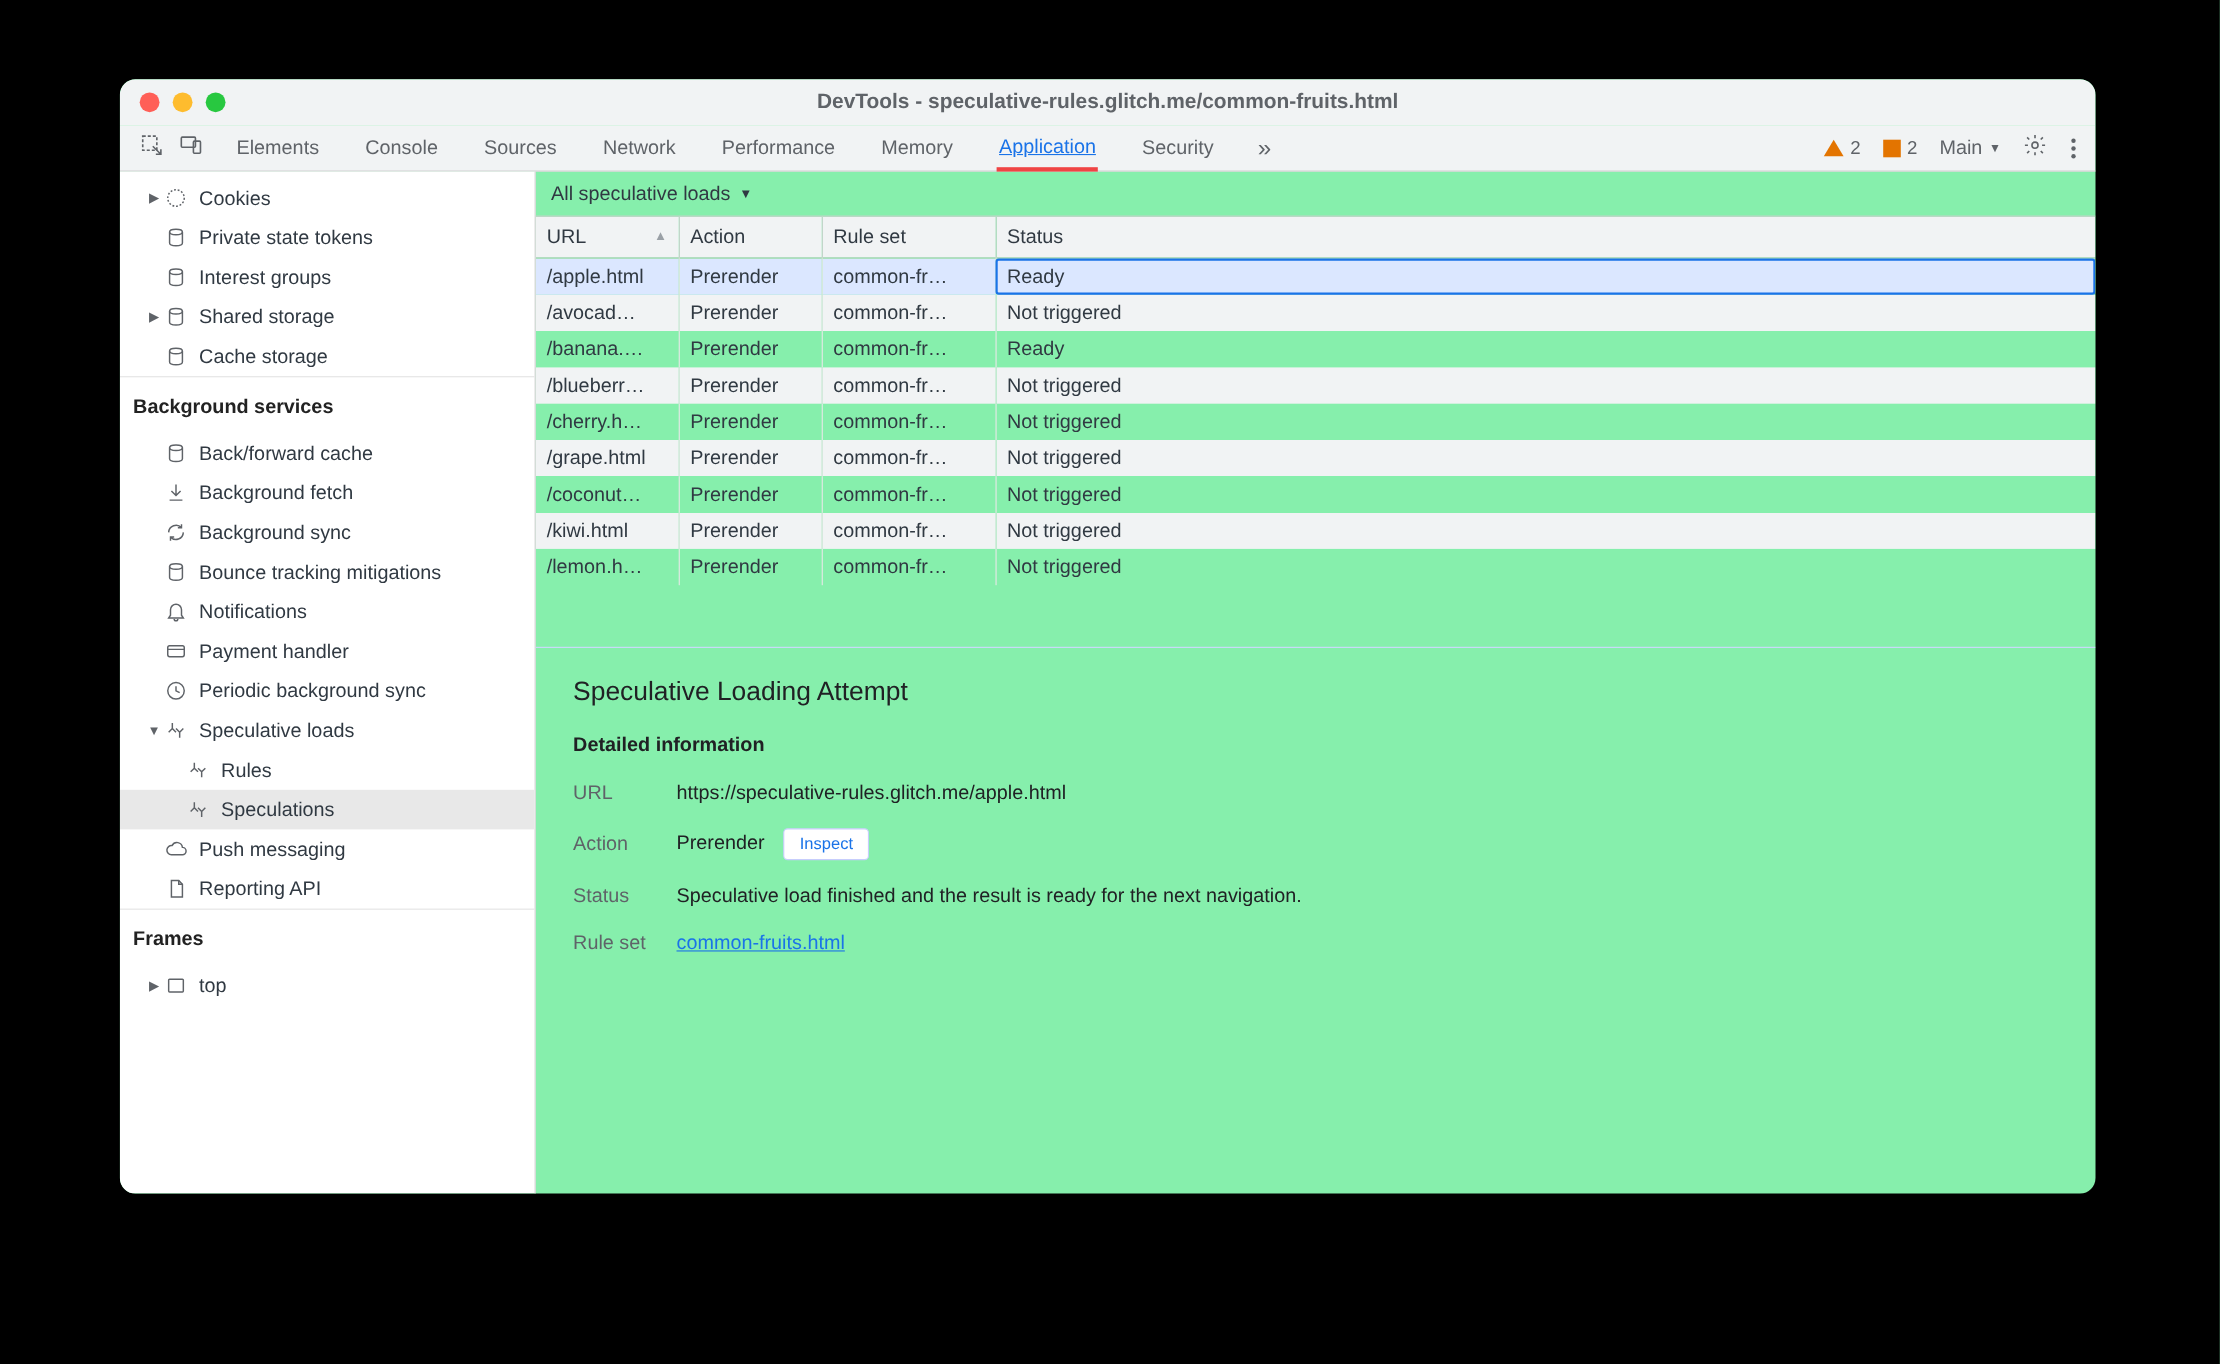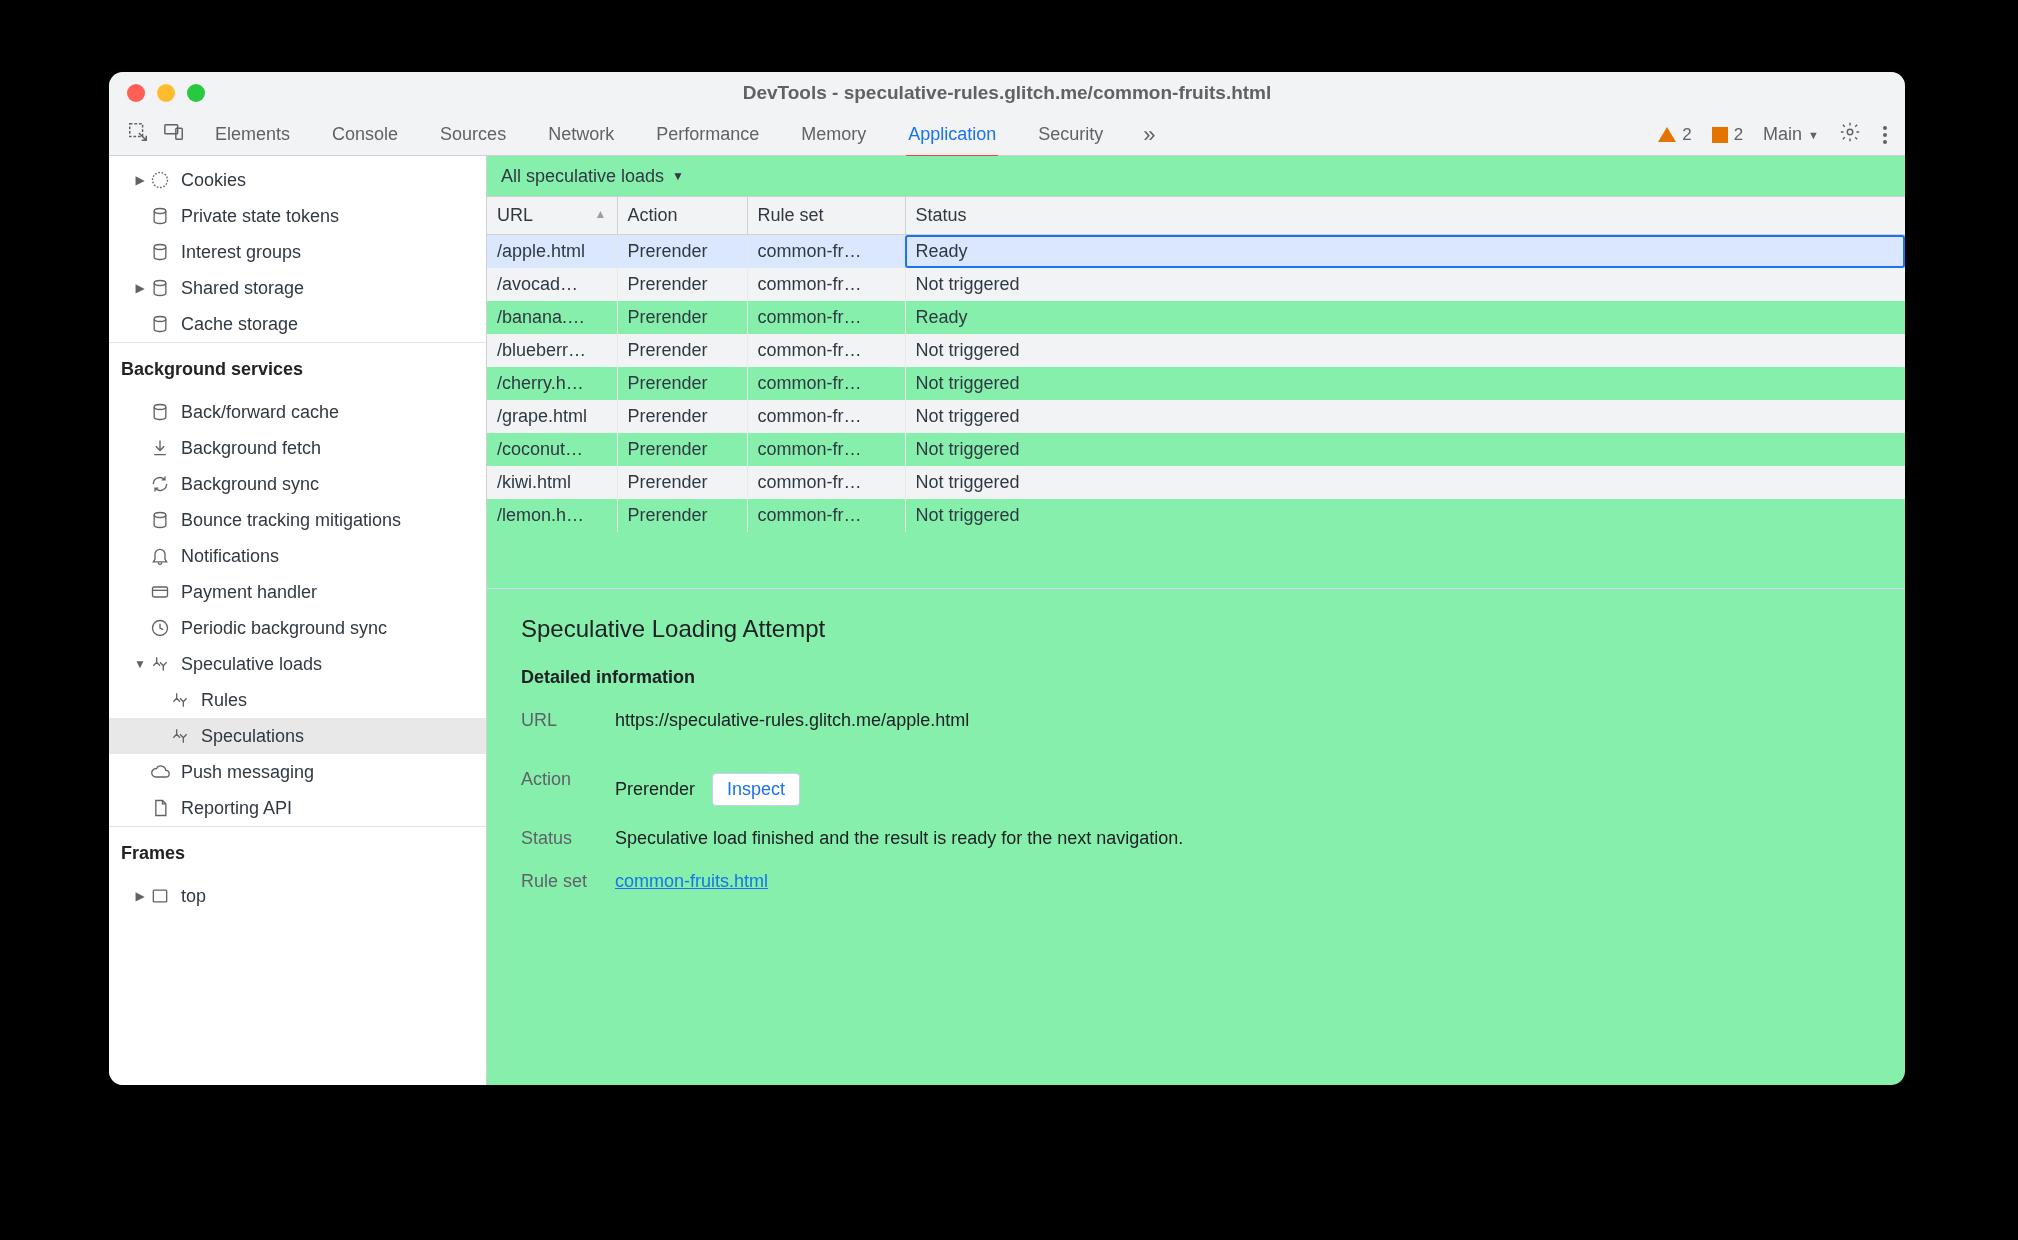--- a/index.html
+++ b/index.html
@@ -52,21 +52,21 @@
     background:#f1f3f4;
     display:flex;
     align-items:center;
     font-size:18px;
     color:#5f6368;
   }
   .tabsrow .toolicons { display:flex; gap:14px; padding:0 14px 0 18px; align-items:center;}
   .toolicons svg { width:22px; height:22px; stroke:#5f6368; fill:none; stroke-width:1.6;}
   .tabs { display:flex; gap:38px; padding-left:14px; align-items:center; height:100%;}
   .tab { cursor:pointer; padding:0 2px; height:100%; display:flex; align-items:center; }
-  .tab.active { color:#1a73e8; border-bottom:1px solid #ef4444; margin-bottom:-1px;}
+  .tab.active { color:#1a73e8; border-bottom:4px solid #ef4444; margin-bottom:-1px;text-decoration:underline;}
   .tabsrow .right { margin-left:auto; display:flex; align-items:center; gap:20px; padding-right:16px;}
   .chev-right::before { content:"»"; font-size:22px; color:#5f6368;}
   .warnchip { display:flex; align-items:center; gap:6px; color:#5f6368; font-size:17px;}
   .warnchip .tri {
     width:0;height:0;
     border-left:9px solid transparent;
     border-right:9px solid transparent;
     border-bottom:15px solid #e37400;
   }
   .issuechip { display:flex; align-items:center; gap:6px; color:#5f6368; font-size:17px;}
@@ -154,23 +154,22 @@
   .detail .subhead{
     font-weight:700; margin-bottom:22px; color:#202124;
   }
   .kvrow{ display:flex; gap:24px; margin-bottom:22px; align-items:center;}
   .kvrow .k{ width:70px; color:#5f6368; flex-shrink:0; text-align:left;}
   .kvrow .v{ color:#202124;}
   .linkish{ color:#1a73e8; text-decoration:underline; cursor:pointer;}
   .inspectbtn{
     border:1px solid #c7cdfc; color:#1a73e8;
     background:#fff; border-radius:4px;
-    padding:5px 14px; font-size:18px; cursor:pointer;
+    padding:5px 14px; font-size:15px; cursor:pointer;
     margin-left:12px;
-    margin-top:20px;
   }
 </style>
 </head>
 <body>
 
 <div class="window">
 
   <div class="titlebar">
     <div class="traffic">
       <div class="dot red"></div>

